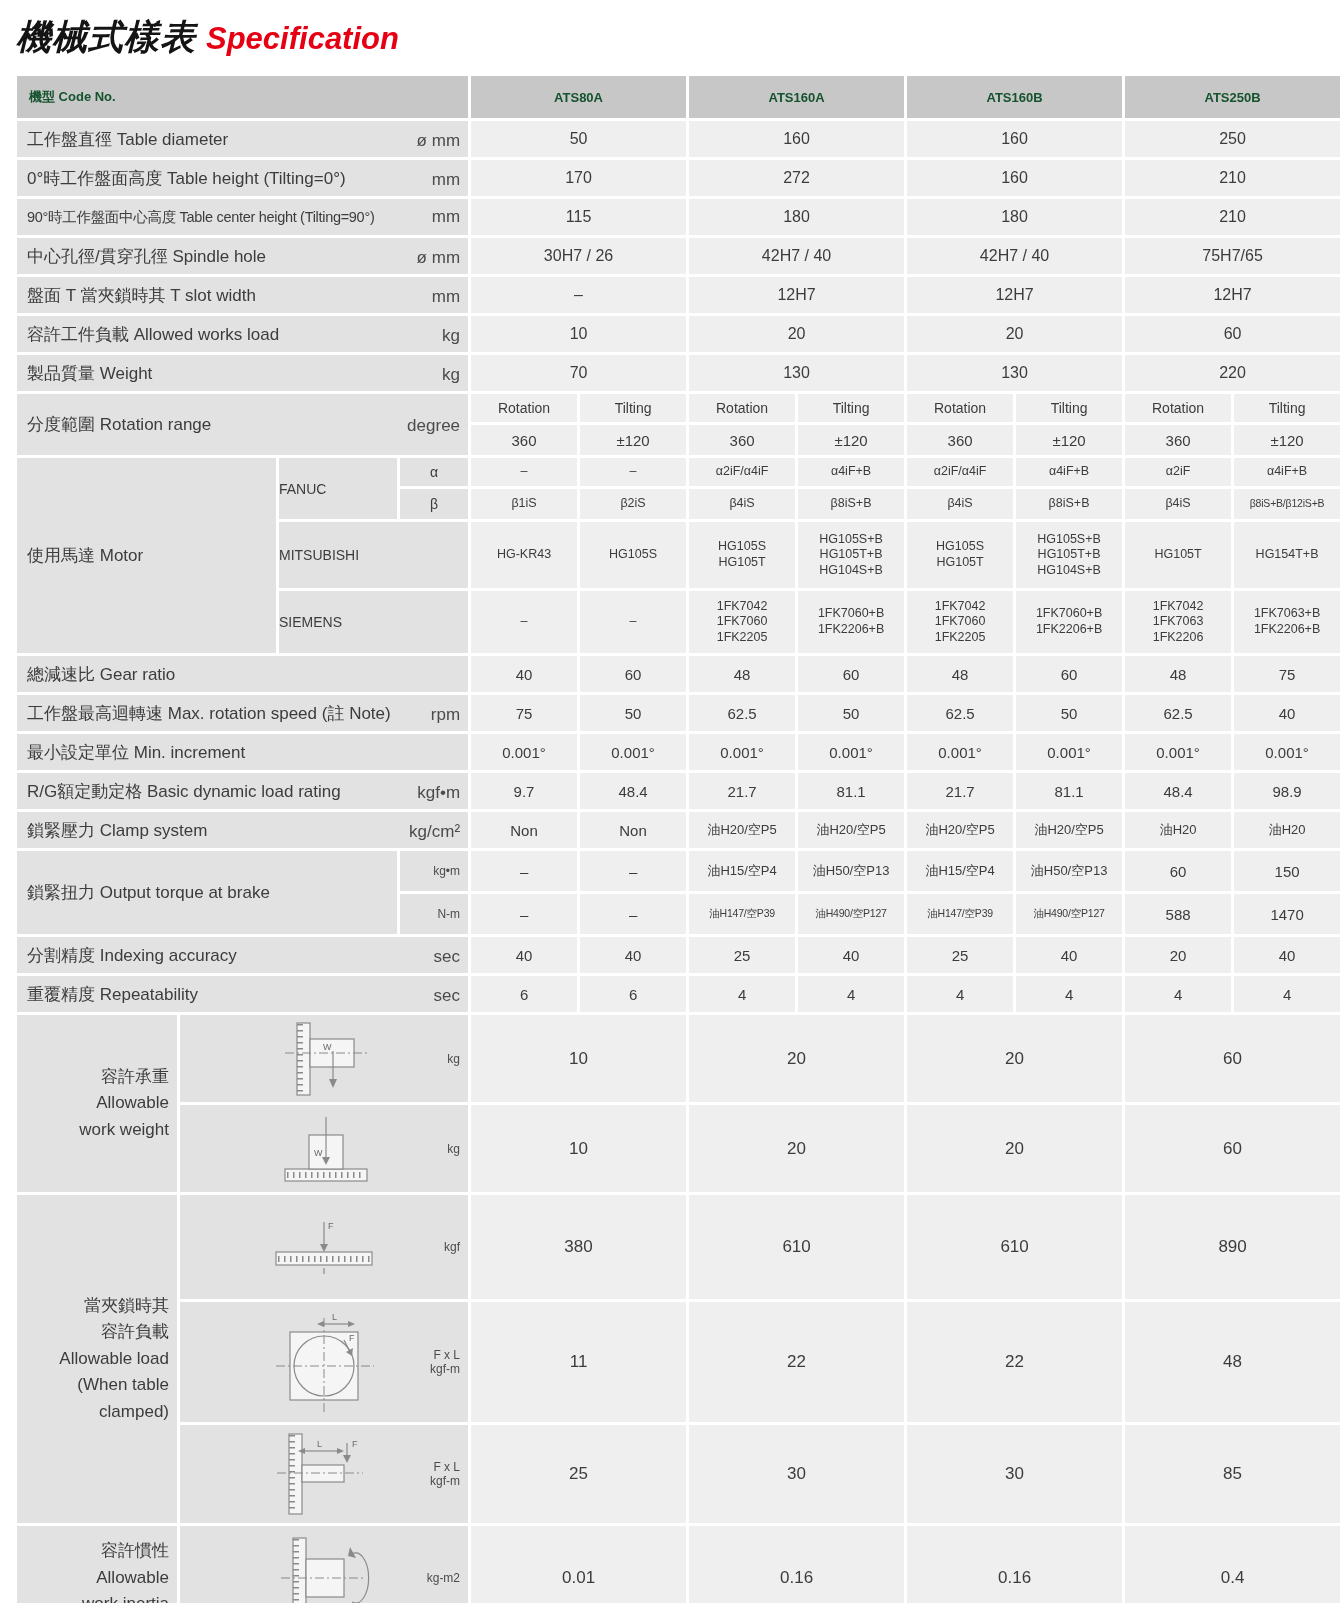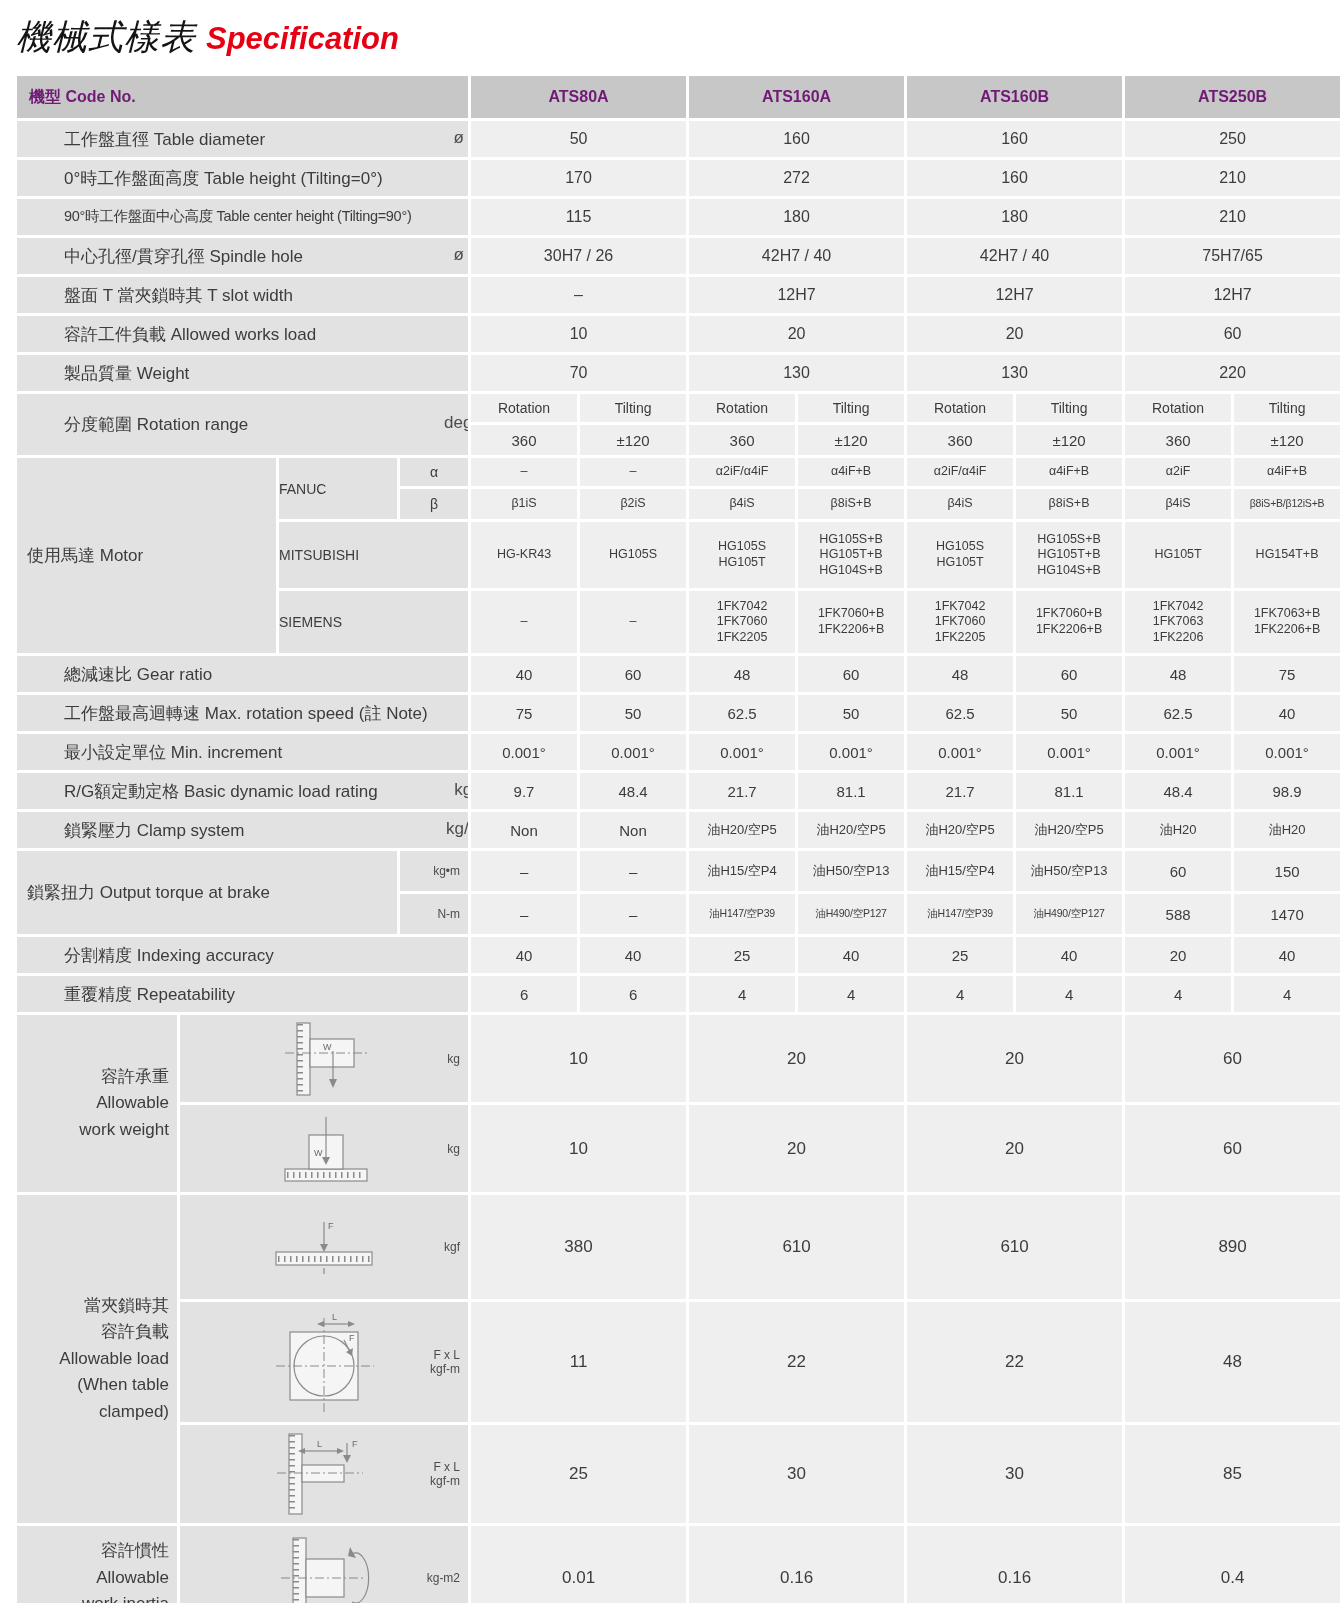--- a/index.html
+++ b/index.html
@@ -1,26 +1,26 @@
 <!DOCTYPE html>
 <html><head>
 <meta charset="utf-8">
 <style>
   html,body{margin:0;padding:0;background:#fff;}
   body{width:1340px;height:1603px;overflow:hidden;font-family:"Liberation Sans",sans-serif;color:#3c3c3c;}
   .page{padding:10px 7px 0 14px;}
   .title{margin:4px 0 12px 2px;white-space:nowrap;}
-  .title-zh{font-size:35px;font-weight:400;font-style:italic;color:#141414;letter-spacing:1px;}
+  .title-zh{font-size:35px;font-weight:700;font-style:italic;color:#141414;letter-spacing:1px;}
   .title-en{font-size:31px;font-weight:bold;font-style:italic;color:#e60014;margin-left:10px;}
   table.spec{border-collapse:separate;border-spacing:3px;table-layout:fixed;width:1326px;}
   td{overflow:hidden;vertical-align:middle;}
-  .hdr{background:#c7c7c7;color:#701a75;font-weight:bold;font-size:16px;text-align:center;}
+  .hdr{background:#c7c7c7;color:#14532d;font-weight:bold;font-size:13px;text-align:center;}
   .hdr.hl{text-align:left;padding-left:12px;}
   .lab{background:#e2e2e2;font-size:17px;text-align:left;padding:0 8px 0 10px;}
-  .lab .lr{display:flex;justify-content:space-between;align-items:flex-start;width:100%;margin-left:37px;}
+  .lab .lr{display:flex;justify-content:space-between;align-items:flex-end;width:100%;}
   .lab .un{font-size:17px;color:#4c4c4c;white-space:nowrap;padding-left:4px;}
   .lab.cond .lt{font-size:14.5px;letter-spacing:-0.3px;}
   .brand{font-size:14px;padding-left:0;}
   .subg{font-size:14px;text-align:center;padding:0;}
   .ucell{font-size:12px;color:#4c4c4c;text-align:right;padding-right:8px;}
   .val{background:#efefef;text-align:center;font-size:16px;}
   .v15{font-size:15px;}
   .sh{font-size:14px;}
   .sm{font-size:12.5px;line-height:1.25;}
   .xs{font-size:10.5px;line-height:1.3;letter-spacing:-0.2px;}

